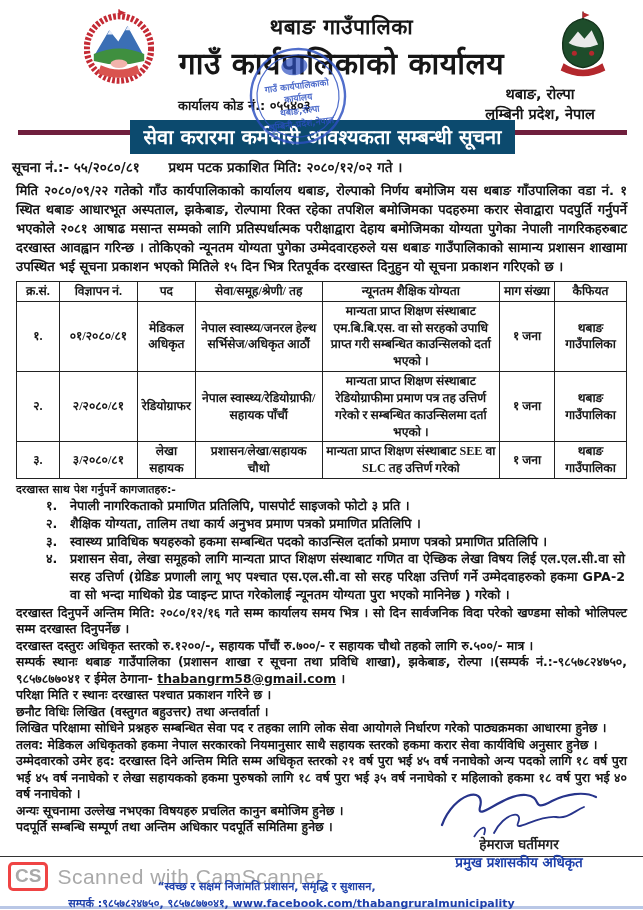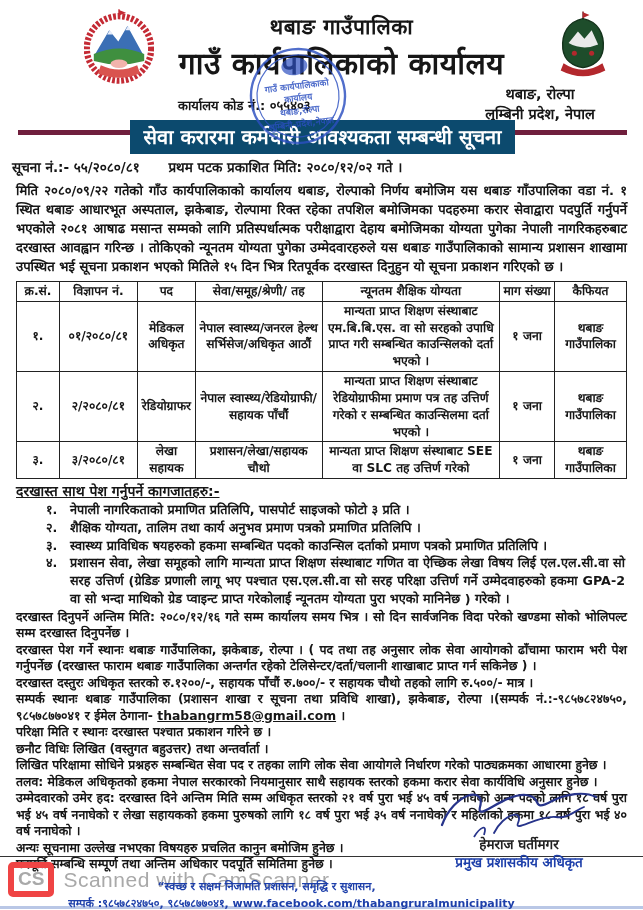--- a/index.html
+++ b/index.html
@@ -22,23 +22,23 @@
   .banner-text{position:relative;background:#0c4a6e;color:#fff;font-size:20px;
                padding:3px 14px 4px;white-space:nowrap;}
   
   .meta-line{text-align:left;font-size:13.5px;margin-top:6px;}
   .meta-line span{margin:0 12px;}
   
   .intro{margin:6px 16px 2px;font-size:13.1px;line-height:1.45;text-align:justify;}
   
   table.vac{width:611px;margin:4px auto 2px;border-collapse:collapse;font-size:12.2px;}
   table.vac th,table.vac td{border:1.6px solid #222;text-align:center;vertical-align:middle;
-               padding:1px 3px;line-height:1.38;font-weight:bold;}
-  
-  .docs-heading{margin:2px 0 1px 16px;font-size:14px;text-decoration:underline;}
+               padding:1px 3px;line-height:1.38;font-weight:bold;font-family:Liberation Serif, serif;}
+  
+  .docs-heading{margin:2px 0 1px 16px;font-size:11px;}
   .doc-list{margin:0 18px 1px 46px;}
   .doc-item{display:flex;font-size:12.7px;line-height:1.4;}
   .doc-num{width:24px;flex:none;}
   .doc-text{flex:1;text-align:justify;}
   
   .body-block{margin:1px 16px 0;font-size:12.4px;line-height:1.33;}
   .body-block p{margin:0;text-align:justify;}
   .email{text-decoration:underline;}
   
   .signature{position:absolute;right:24px;top:783px;width:200px;text-align:center;z-index:4;}
@@ -46,21 +46,21 @@
   .sig-name{font-size:13.5px;color:#222;}
   .sig-title{font-size:13.5px;color:#1d3faa;}
   
   .footer{position:absolute;left:0;right:0;top:856px;border-top:1.6px solid #333;
           padding-top:21px;text-align:center;color:#1d3faa;font-size:11px;line-height:1.55;z-index:2;}
   .footer .slogan{margin-right:110px;}
   .footer .contact-line{margin-right:60px;}
   
   .watermark{position:absolute;left:8px;top:862px;display:flex;align-items:center;gap:9px;
              color:#a9a9a9;z-index:1;font-family:"Liberation Sans",sans-serif;}
-  .cs-box{border:6px solid #ef4444;border-radius:5px;font-size:19px;padding:0 4px 1px;font-weight:bold;}
+  .cs-box{border:3px solid #ef4444;border-radius:5px;font-size:19px;padding:0 4px 1px;font-weight:bold;}
   .wm-text{font-size:21px;font-weight:normal;letter-spacing:.5px;}
   .bottom-line{position:absolute;left:0;right:0;bottom:1px;height:3px;background:#b9c7e6;}
   .stamp-text{fill:#2b4fc0;font-size:9px;font-weight:bold;}
 </style>
 </head>
 <body>
 
 <div class="page">
 
   <div class="header">
@@ -190,21 +190,20 @@
       <span class="doc-text">स्वास्थ्य प्राविधिक षयहरुको हकमा सम्बन्धित पदको काउन्सिल दर्ताको प्रमाण पत्रको प्रमाणित प्रतिलिपि ।</span>
     </div>
     <div class="doc-item">
       <span class="doc-num">४.</span>
       <span class="doc-text">प्रशासन सेवा, लेखा समूहको लागि मान्यता प्राप्त शिक्षण संस्थाबाट गणित वा ऐच्छिक लेखा विषय लिई एल.एल.सी.वा सो सरह उत्तिर्ण  (ग्रेडिङ प्रणाली लागू भए पश्चात एस.एल.सी.वा सो सरह परिक्षा उत्तिर्ण गर्ने उम्मेदवाहरुको हकमा GPA-2 वा सो भन्दा माथिको ग्रेड प्वाइन्ट प्राप्त गरेकोलाई न्यूनतम योग्यता पुरा भएको मानिनेछ ) गरेको ।</span>
     </div>
   </div>
 
   <div class="body-block">
     <p>दरखास्त दिनुपर्ने अन्तिम मिति: २०८०/१२/१६ गते सम्म कार्यालय समय भित्र । सो दिन सार्वजनिक विदा परेको खण्डमा सोको भोलिपल्ट सम्म दरखास्त दिनुपर्नेछ ।</p>
-    <p>दरखास्त पेश गर्ने स्थानः थबाङ गाउँपालिका, झकेबाङ, रोल्पा । ( पद तथा तह अनुसार लोक सेवा आयोगको ढाँचामा फाराम भरी पेश गर्नुपर्नेछ  (दरखास्त फाराम थबाङ गाउँपालिका अन्तर्गत रहेको टेलिसेन्टर/दर्ता/चलानी शाखाबाट प्राप्त गर्न सकिनेछ ) ।</p>
     <p>दरखास्त दस्तुरः अधिकृत स्तरको रु.१२००/-, सहायक पाँचौं रु.७००/- र सहायक चौथो तहको लागि रु.५००/- मात्र ।</p>
     <p><span>सम्पर्क स्थानः थबाङ गाउँपालिका (प्रशासन शाखा र सूचना तथा प्रविधि शाखा), झकेबाङ, रोल्पा ।(सम्पर्क नं.:-९८५७८२४७५०, ९८५७८७७०४१ र ईमेल ठेगाना- </span><span class="email">thabangrm58@gmail.com</span><span> ।</span></p>
     <p>परिक्षा मिति र स्थानः दरखास्त पश्चात प्रकाशन गरिने छ ।</p>
     <p>छनौट विधिः लिखित (वस्तुगत बहुउत्तर) तथा अन्तर्वार्ता ।</p>
     <p>लिखित परिक्षामा सोधिने प्रश्नहरु सम्बन्धित सेवा पद र तहका लागि लोक सेवा आयोगले निर्धारण गरेको पाठ्यक्रमका आधारमा हुनेछ ।</p>
     <p>तलव: मेडिकल अधिकृतको हकमा नेपाल सरकारको नियमानुसार साथै सहायक स्तरको हकमा करार सेवा कार्यविधि अनुसार हुनेछ ।</p>
     <p>उम्मेदवारको उमेर हद: दरखास्त दिने अन्तिम मिति सम्म अधिकृत स्तरको २१ वर्ष पुरा भई ४५ वर्ष ननाघेको अन्य पदको लागि १८ वर्ष पुरा भई ४५ वर्ष ननाघेको र लेखा सहायकको हकमा पुरुषको लागि १८ वर्ष पुरा भई ३५ वर्ष ननाघेको र महिलाको हकमा १८ वर्ष पुरा भई ४० वर्ष ननाघेको ।</p>
     <p>अन्यः सूचनामा उल्लेख नभएका विषयहरु प्रचलित कानुन बमोजिम हुनेछ ।</p>
     <p>पदपूर्ति सम्बन्धि सम्पूर्ण तथा अन्तिम अधिकार  पदपूर्ति समितिमा हुनेछ ।</p>
   </div>

